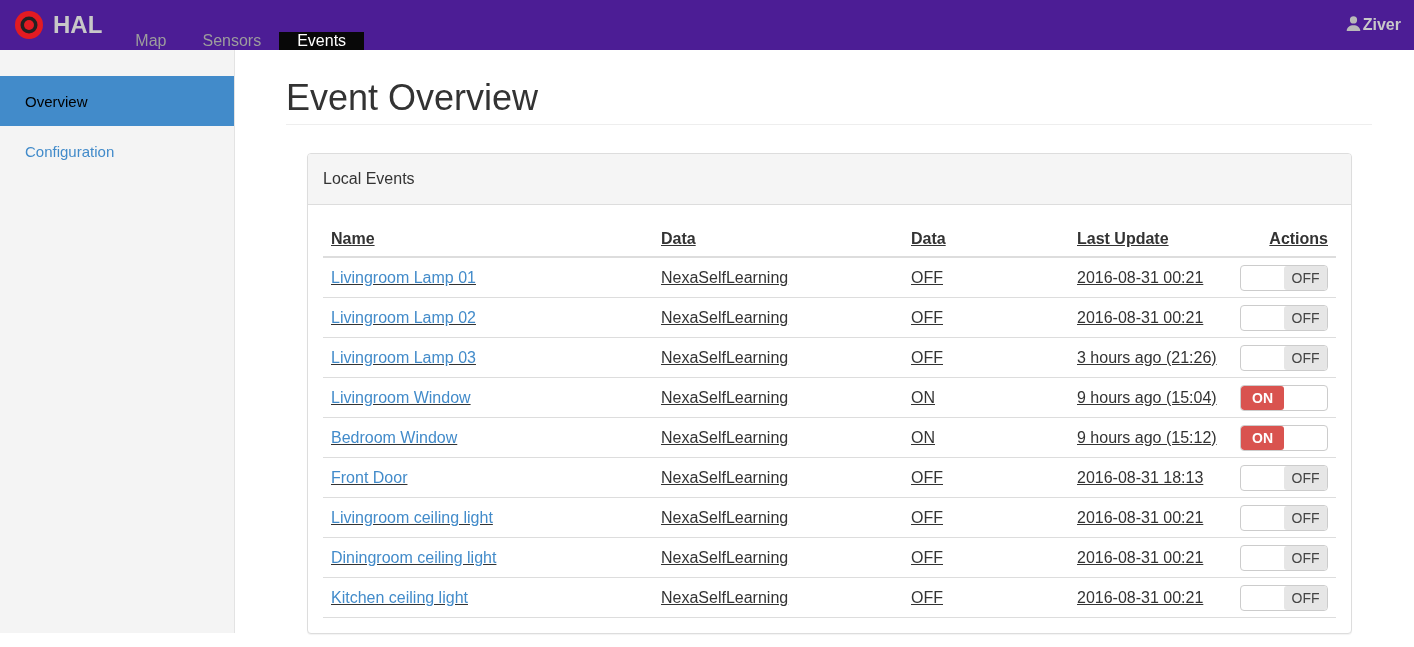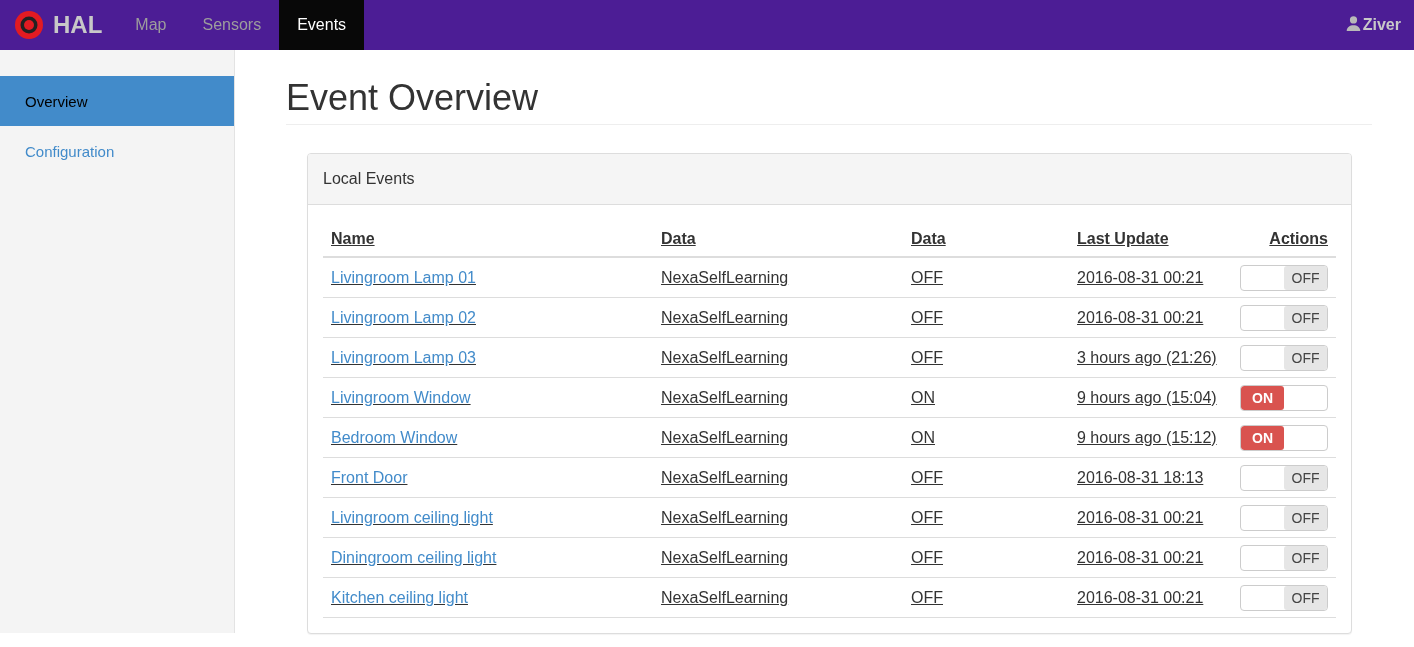--- a/index.html
+++ b/index.html
@@ -8,21 +8,21 @@
     width:1414px; height:647px; overflow:hidden;
     font-family:"Liberation Sans", sans-serif;
     background:#fff; color:#333; font-size:14px;
   }
 
   
   .navbar { height:50px; background:#4c1d95; display:flex; align-items:stretch; }
   .brand { display:flex; align-items:center; gap:9px; padding:0 15px 0 14px;
            color:#c8c8c8; font-size:24px; font-weight:bold; cursor:pointer; }
   .logo-svg { display:block; }
-  .nav { display:flex; }
+  .nav { display:flex;align-items:flex-end; }
   .nav-item { display:flex; align-items:center; padding:0 18px;
               color:#9d9d9d; font-size:16px; cursor:pointer; }
   .nav-item.active { background:#080808; color:#fff; }
   .navbar-user { margin-left:auto; display:flex; align-items:center; gap:1px;
                  padding:0 13px; color:#c8c8c8; font-size:16px; font-weight:bold;
                  cursor:pointer; }
 
   
   .layout { display:flex; height:583px; }
   .sidebar { width:235px; background:#f4f4f4; border-right:1px solid #e3e3e3;

